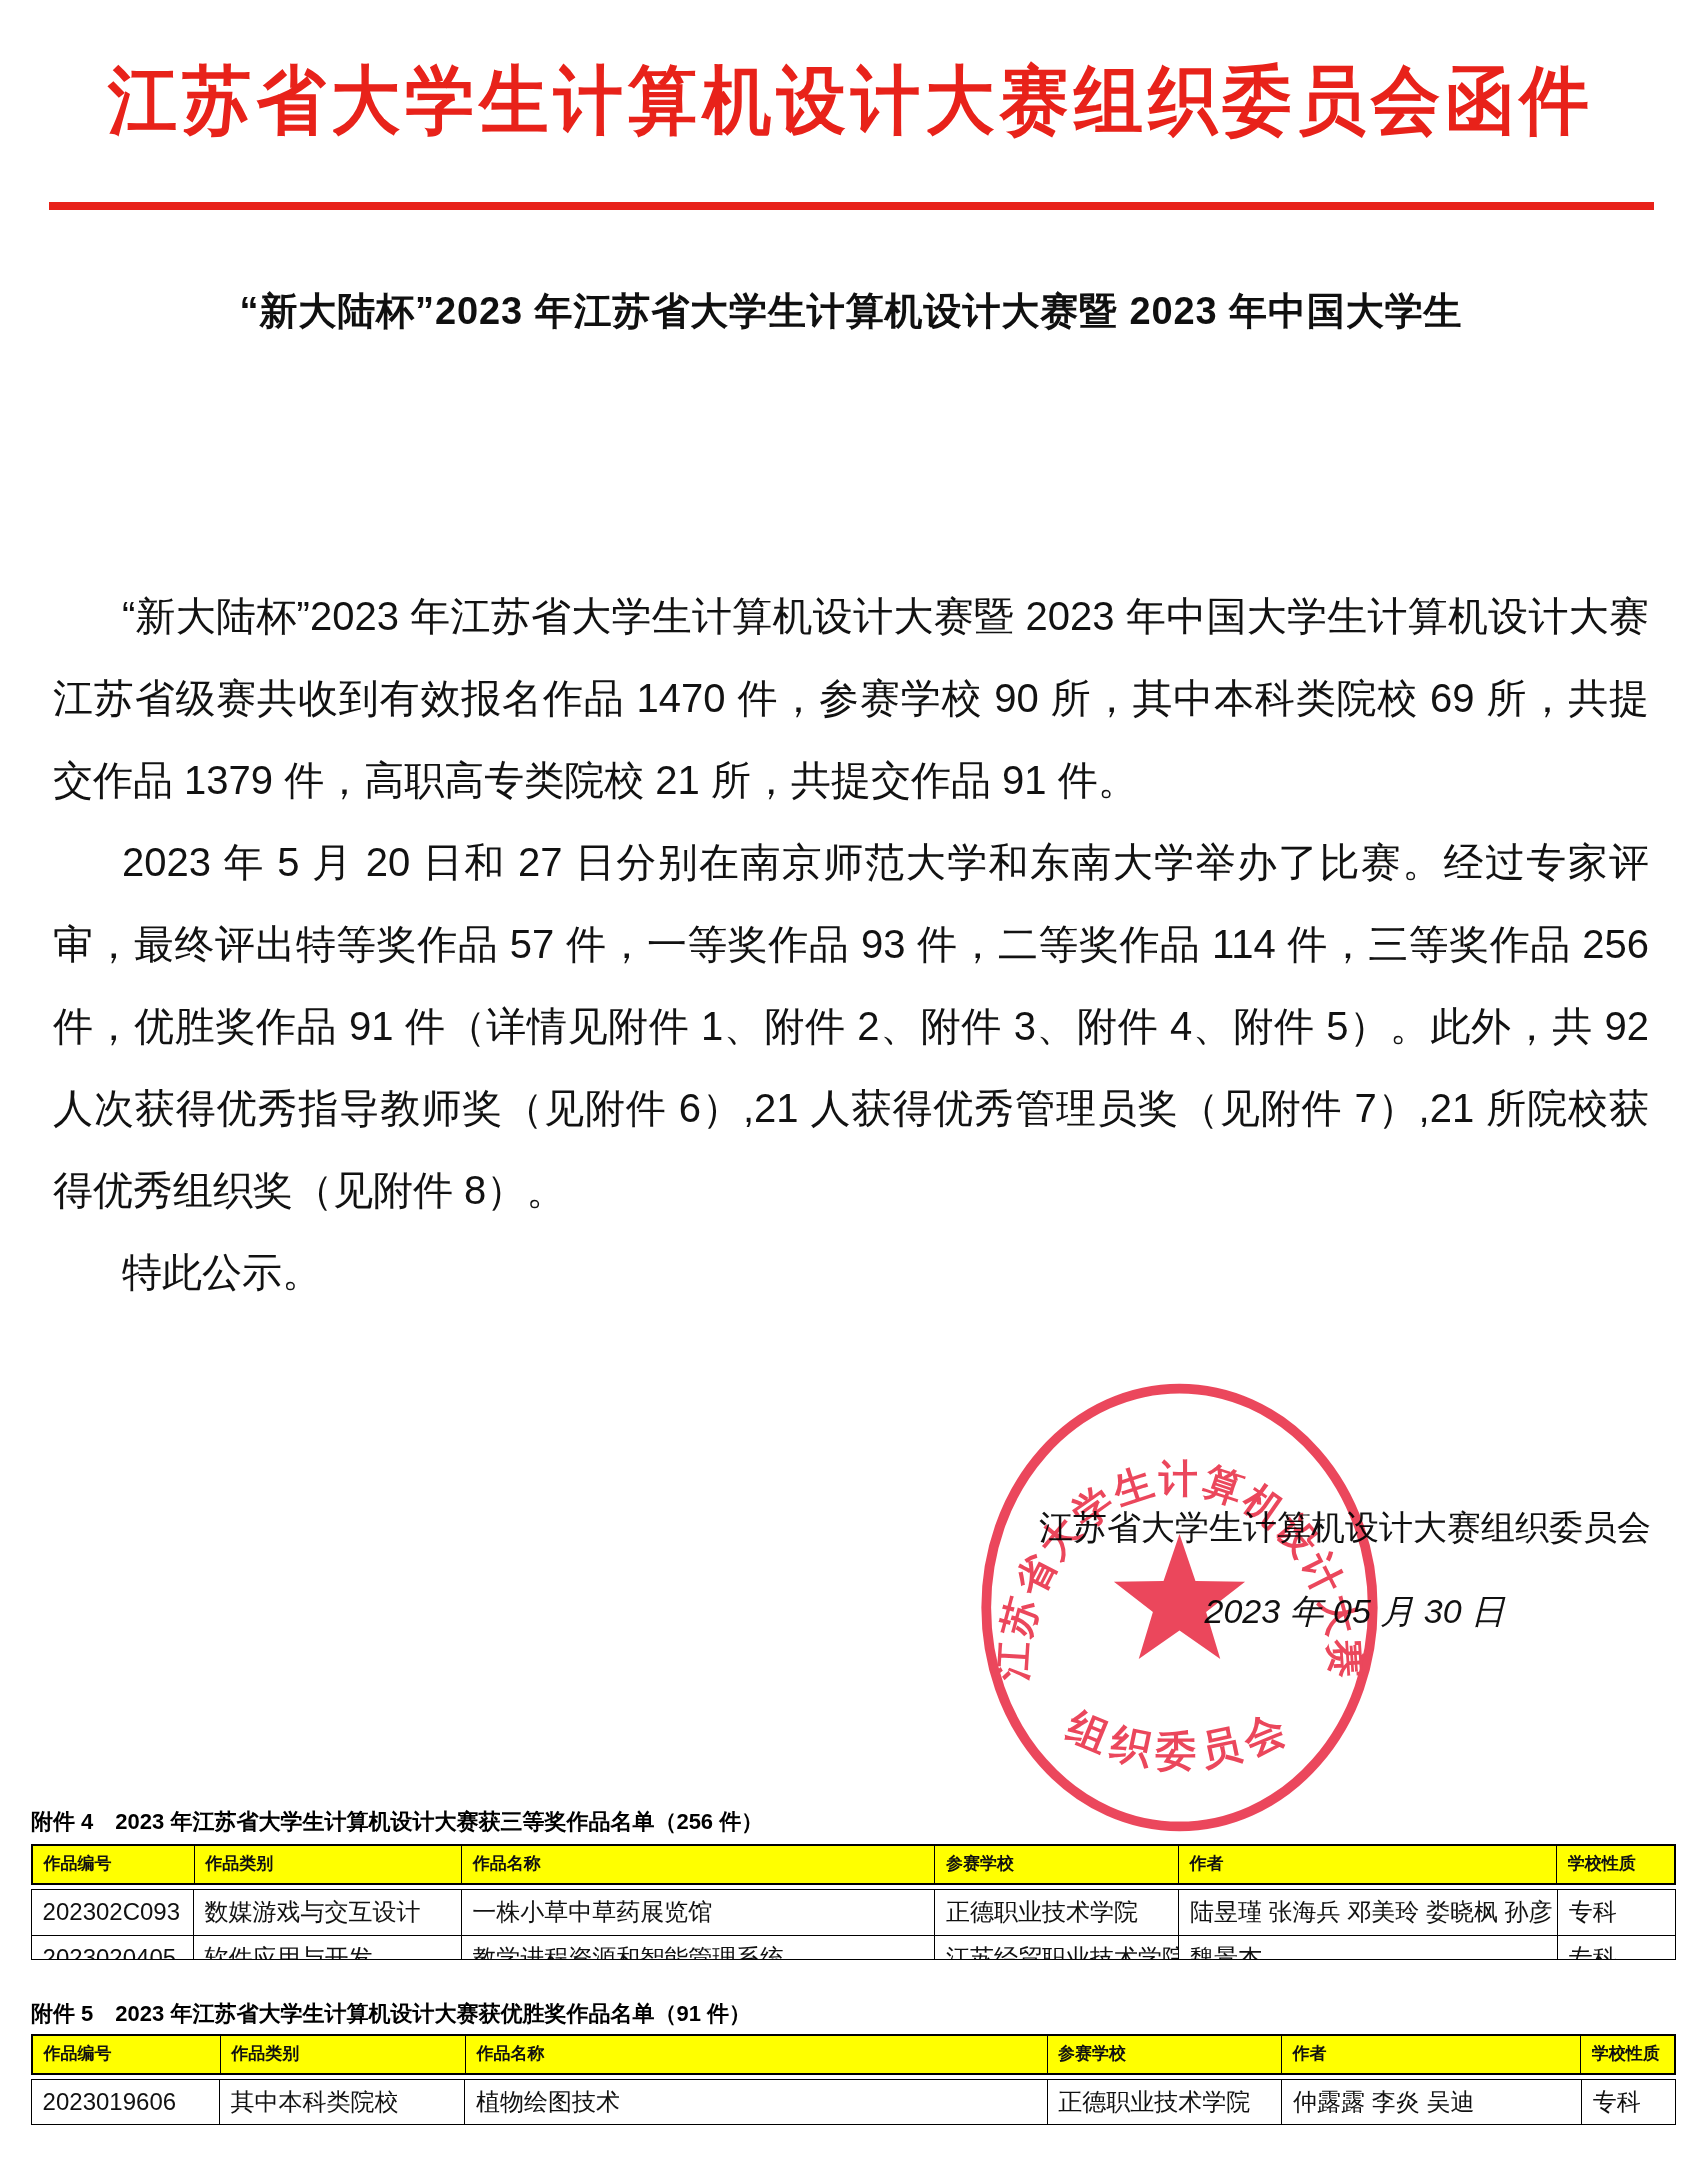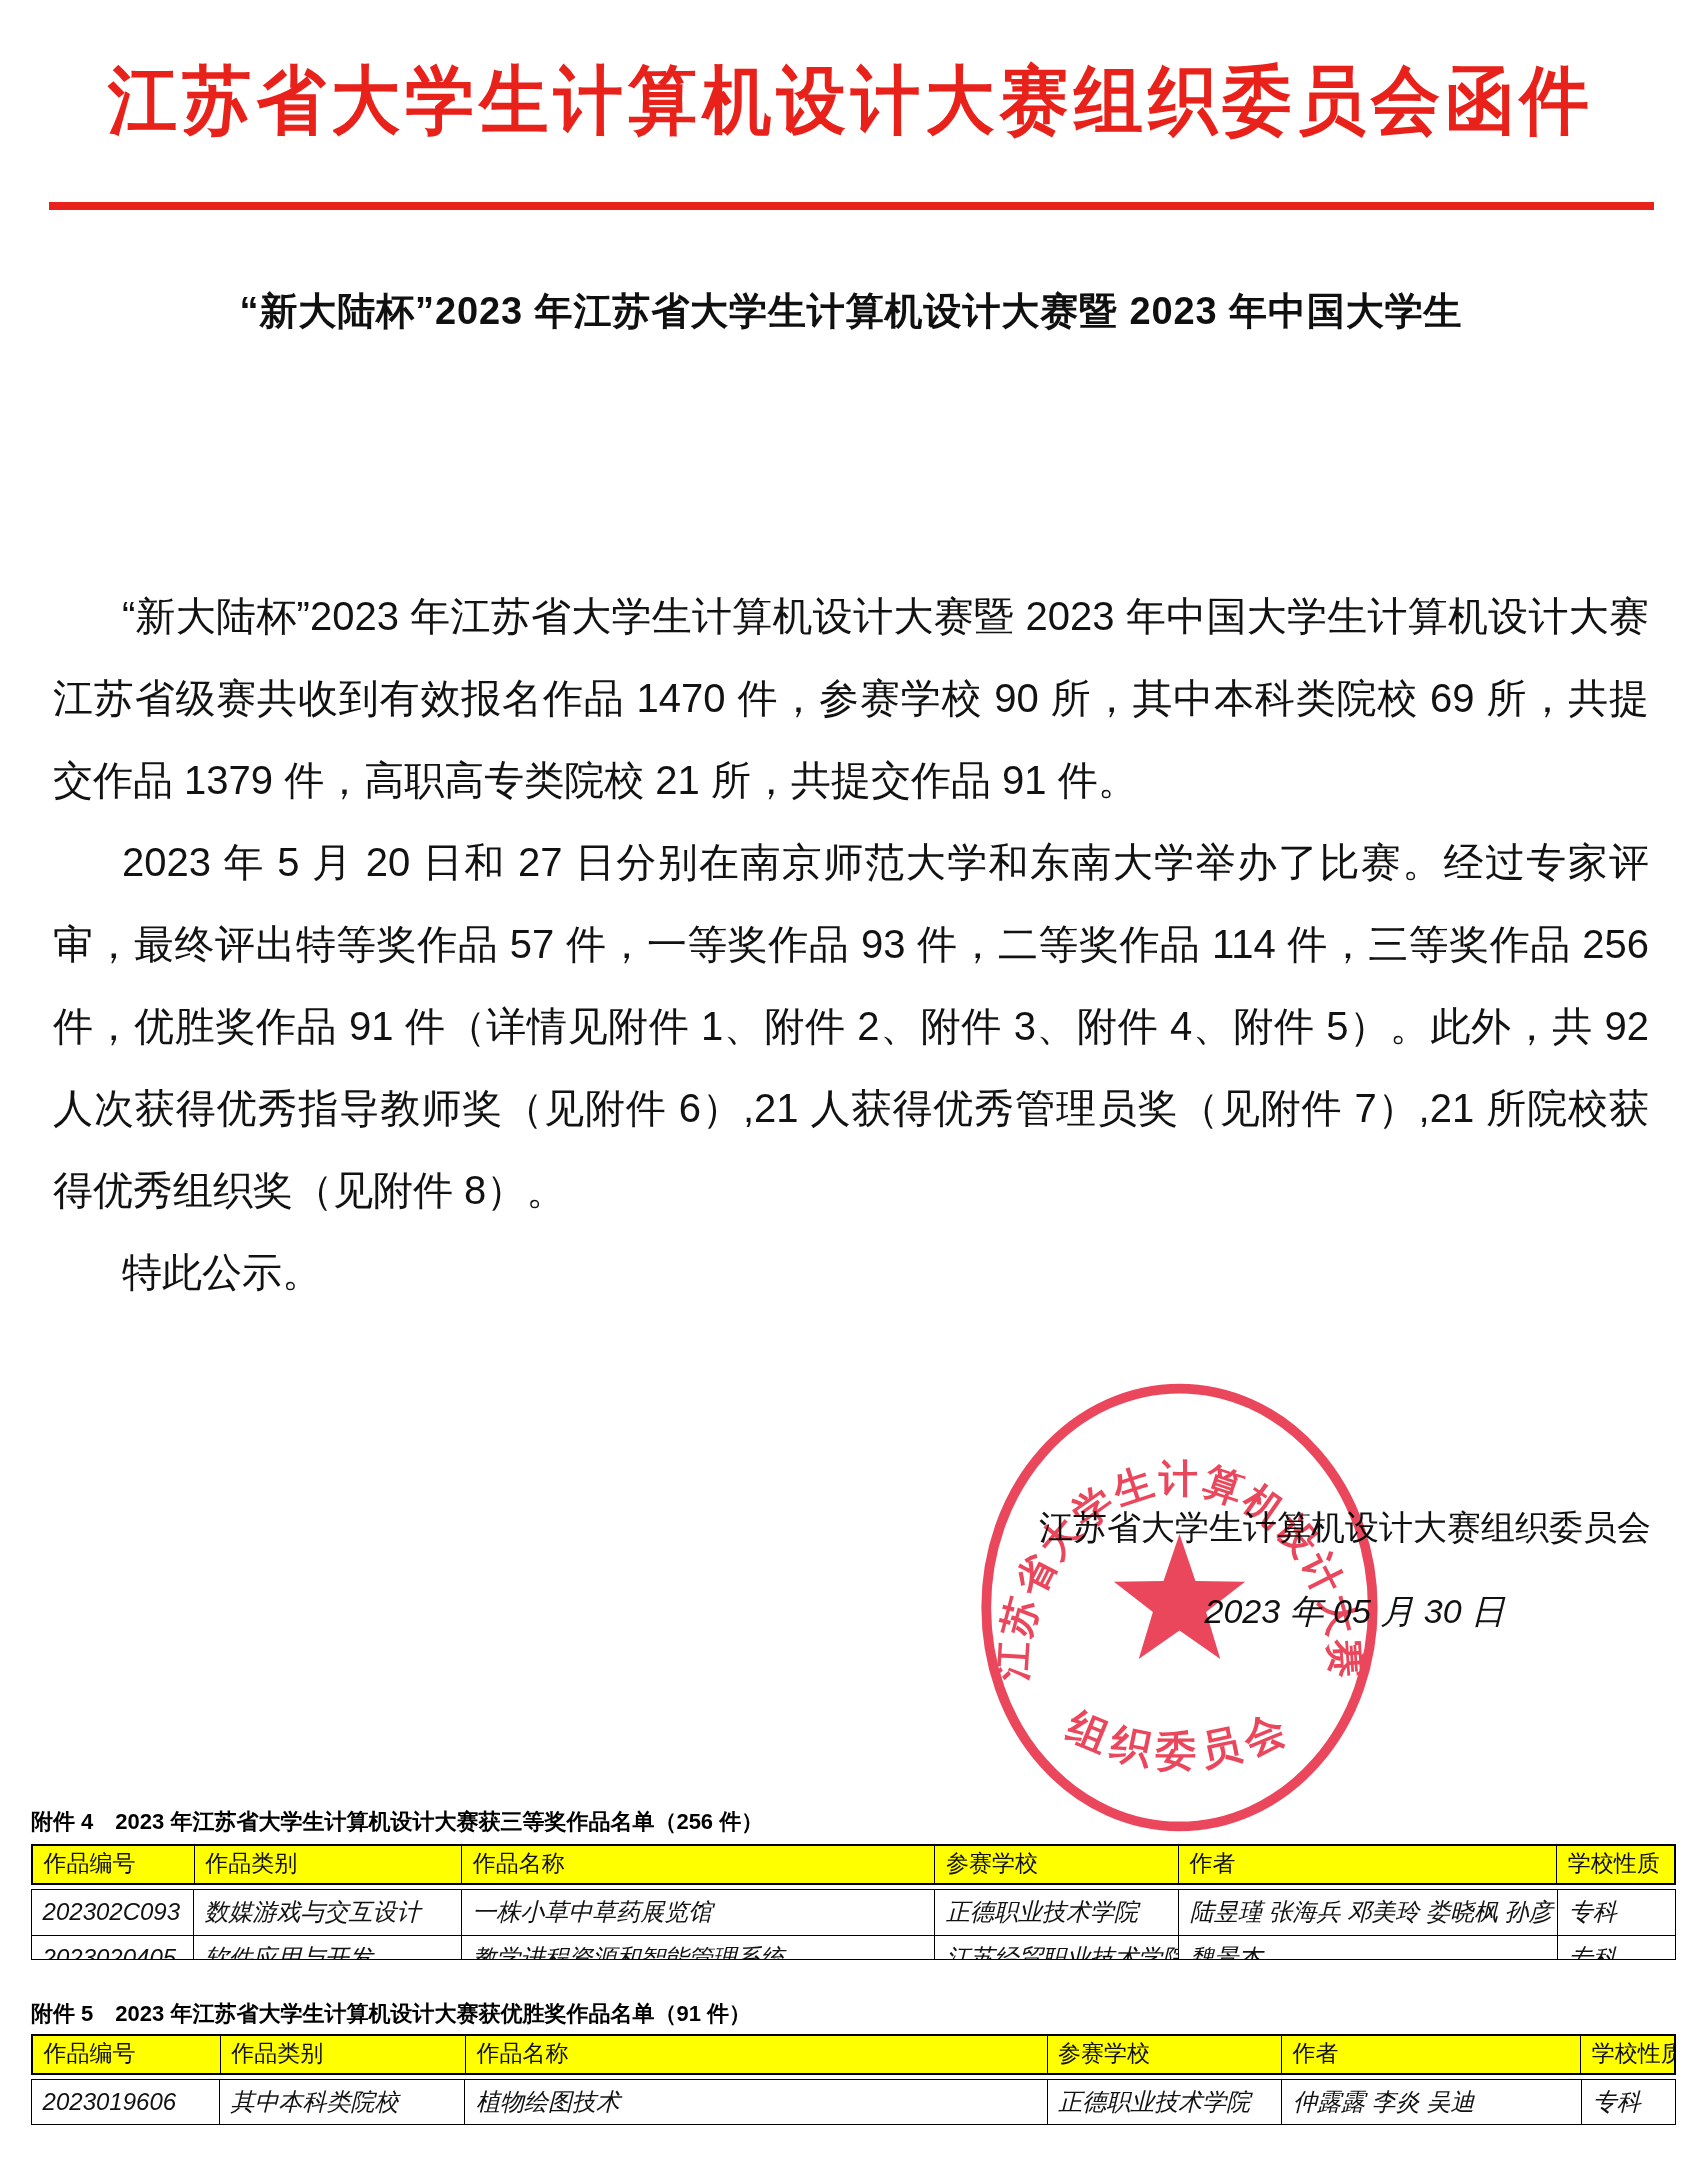--- a/index.html
+++ b/index.html
@@ -34,25 +34,25 @@
   .stamp{position:absolute;left:971px;top:1377px;width:417px;height:461px;
     mix-blend-mode:multiply;opacity:.9;pointer-events:none;}
   
   .att-heading{position:absolute;left:31px;font-size:22px;font-weight:600;color:#000;}
   .att-heading.h4{top:1807px;}
   .att-heading.h5{top:1999px;}
   .att-table{position:absolute;left:31px;width:1645px;}
   .att-table.t4{top:1844px;}
   .att-table.t5{top:2034px;}
   .tbl-head{display:flex;background:#ffff00;border:2.7px solid #000;box-sizing:border-box;height:41px;}
-  .tbl-head .cell{font-weight:normal;font-size:23px;line-height:35px;}
+  .tbl-head .cell{font-weight:bold;font-size:17px;line-height:35px;}
   .tbl-body{border:1.8px solid #000;box-sizing:border-box;margin-top:4.4px;overflow:hidden;background:#fff;}
   .t4 .tbl-body{height:71px;}
   .t5 .tbl-body{height:46px;}
-  .tbl-row{display:flex;height:46px;box-sizing:border-box;font-style:italic;}
+  .tbl-row{display:flex;height:46px;box-sizing:border-box;}
   .t4 .tbl-row.r0{border-bottom:1.8px solid #000;}
   .tbl-row .cell{font-size:24px;line-height:44px;}
   .cell{box-sizing:border-box;padding-left:10.6px;white-space:nowrap;overflow:hidden;
     border-right:1.8px solid #000;}
   .cell:last-child{border-right:none;}
   
   .t4 .c0{width:162px;}.t4 .c1{width:268px;}.t4 .c2{width:474px;}
   .t4 .c3{width:244px;}.t4 .c4{width:379px;}.t4 .c5{width:117px;}
   
   .t5 .c0{width:188px;}.t5 .c1{width:246px;}.t5 .c2{width:583px;}

